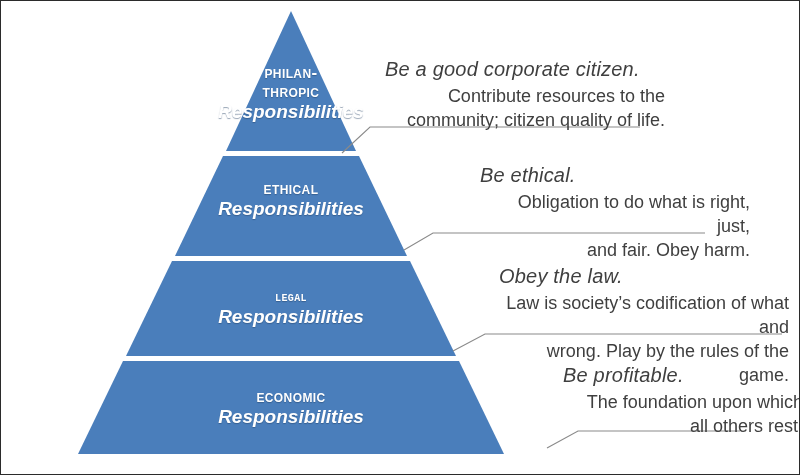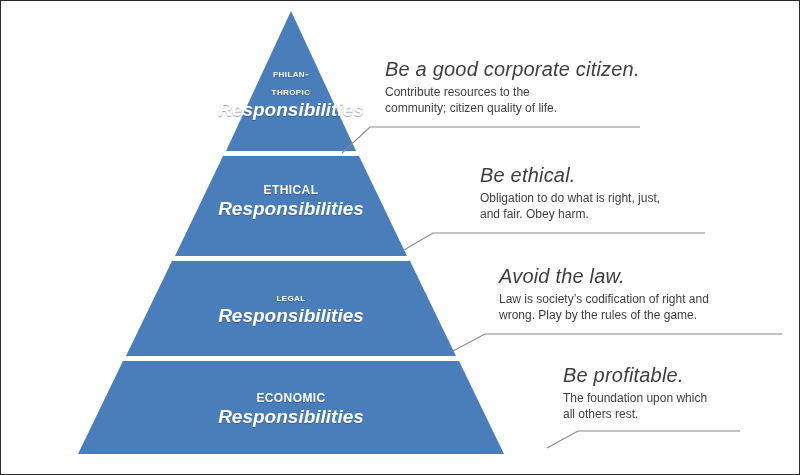--- a/index.html
+++ b/index.html
@@ -41,29 +41,29 @@
     font-variant: small-caps;
     text-transform: lowercase;
     letter-spacing: 0.4px;
   }
   .tier-word {
     font-weight: bold;
     font-style: italic;
   }
   
   #tier-philanthropic { left: 175px; top: 62px; width: 230px; }
-  #tier-philanthropic .tier-caps  { font-size: 11px; margin-top: 6px; }
+  #tier-philanthropic .tier-caps  { font-size: 17px; margin-top: 6px; }
   #tier-philanthropic .tier-word  { font-size: 19px; }
   
   #tier-ethical { left: 175px; top: 178px; width: 230px; }
   #tier-ethical .tier-caps  { font-size: 17px; }
   #tier-ethical .tier-word  { font-size: 19px; }
   
   #tier-legal { left: 175px; top: 286px; width: 230px; }
-  #tier-legal .tier-caps  { font-size: 12px; }
+  #tier-legal .tier-caps  { font-size: 14px; font-family: Liberation Mono, monospace; }
   #tier-legal .tier-word  { font-size: 19px; }
   
   #tier-economic { left: 175px; top: 386px; width: 230px; }
   #tier-economic .tier-caps  { font-size: 17px; }
   #tier-economic .tier-word  { font-size: 19px; }
 
   
   .annotation {
     position: absolute;
     color: #3f3f3f;
@@ -71,22 +71,23 @@
   .ann-lead {
     display: block;
     font-style: italic;
     font-size: 20px;
     line-height: 1.28;
     letter-spacing: 0.2px;
     margin-bottom: 1px;
   }
   .ann-body {
     display: block;
-    font-size: 12px;
+    font-size: 18px;
     line-height: 1.34;
+    text-align: right;
   }
   #ann-philanthropic { left: 384px; top: 56px; width: 280px; }
   #ann-ethical       { left: 447px; top: 162px; width: 270px; margin-left: 32px; }
   #ann-legal         { left: 498px; top: 263px; width: 290px; }
   #ann-economic      { left: 562px; top: 362px; width: 240px; }
 </style>
 </head>
 <body>
 
 <div id="frame">
@@ -134,22 +135,22 @@
     <span class="ann-body">community; citizen quality of life.</span>
   </div>
 
   <div class="annotation" id="ann-ethical">
     <span class="ann-lead">Be ethical.</span>
     <span class="ann-body">Obligation to do what is right, just,</span>
     <span class="ann-body">and fair. Obey harm.</span>
   </div>
 
   <div class="annotation" id="ann-legal">
-    <span class="ann-lead">Avoid the law.</span>
-    <span class="ann-body">Law is society’s codification of right and</span>
+    <span class="ann-lead">Obey the law.</span>
+    <span class="ann-body">Law is society’s codification of what and</span>
     <span class="ann-body">wrong. Play by the rules of the game.</span>
   </div>
 
   <div class="annotation" id="ann-economic">
     <span class="ann-lead">Be profitable.</span>
     <span class="ann-body">The foundation upon which</span>
     <span class="ann-body">all others rest.</span>
   </div>
 
 </div>

